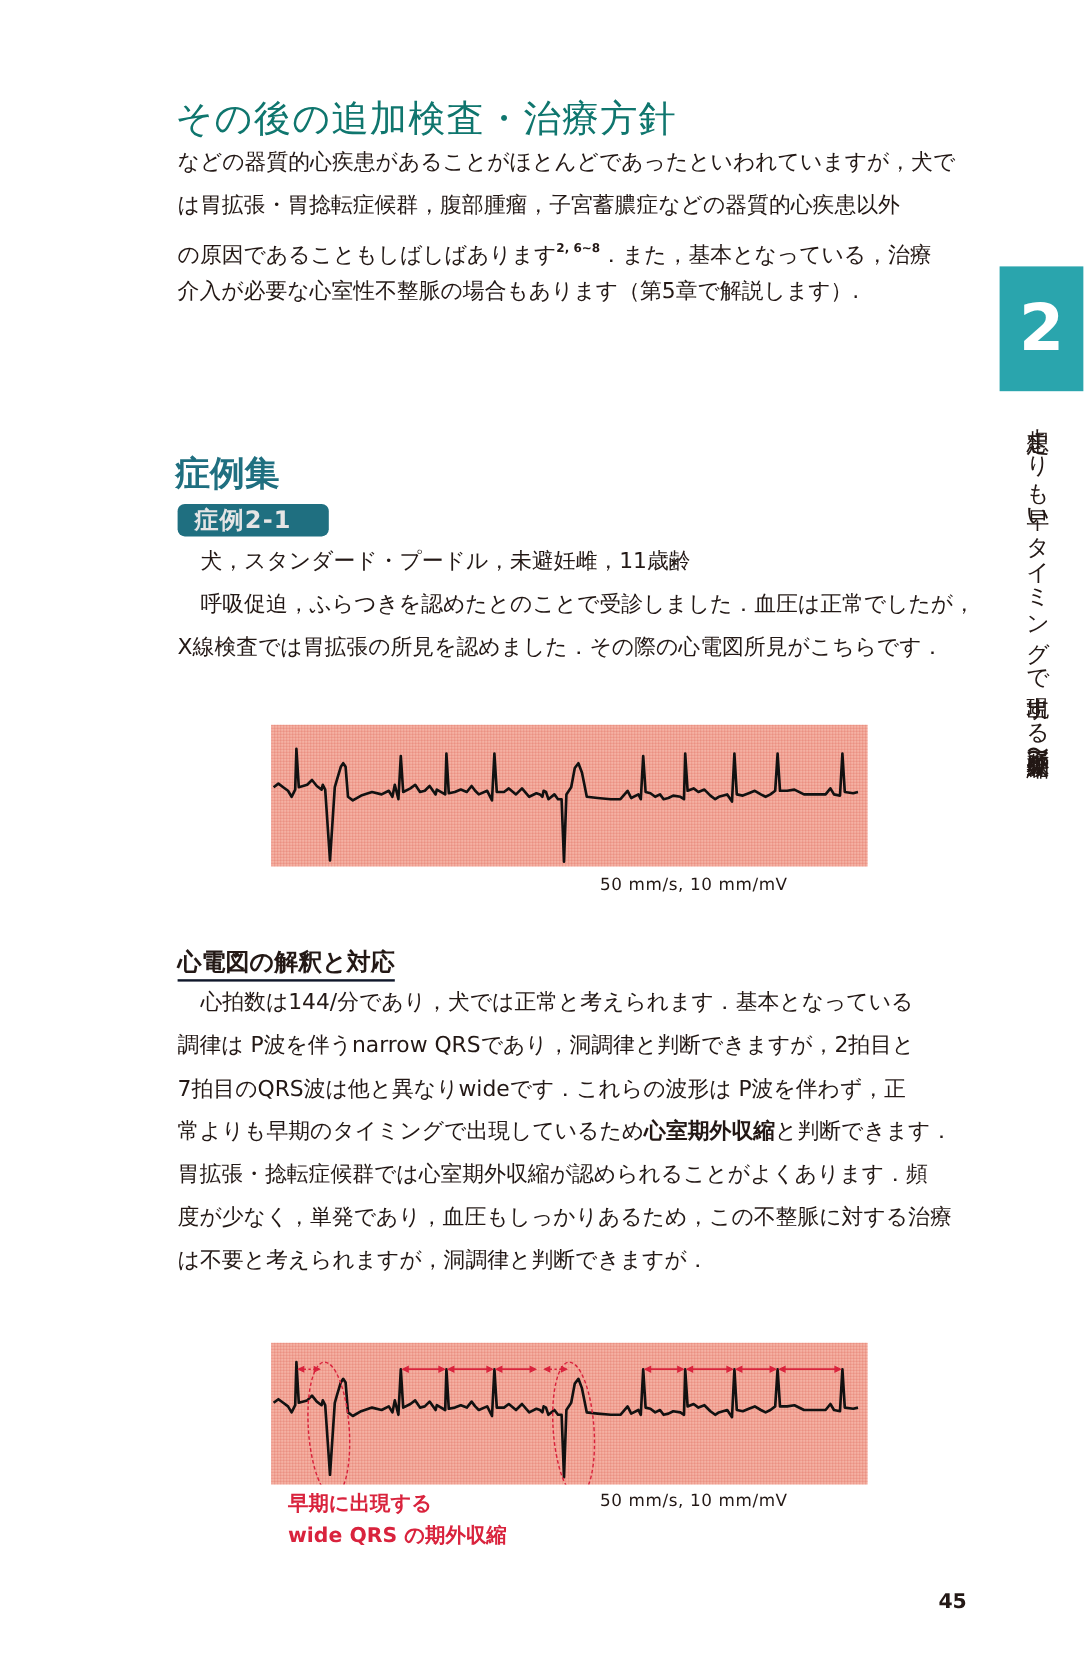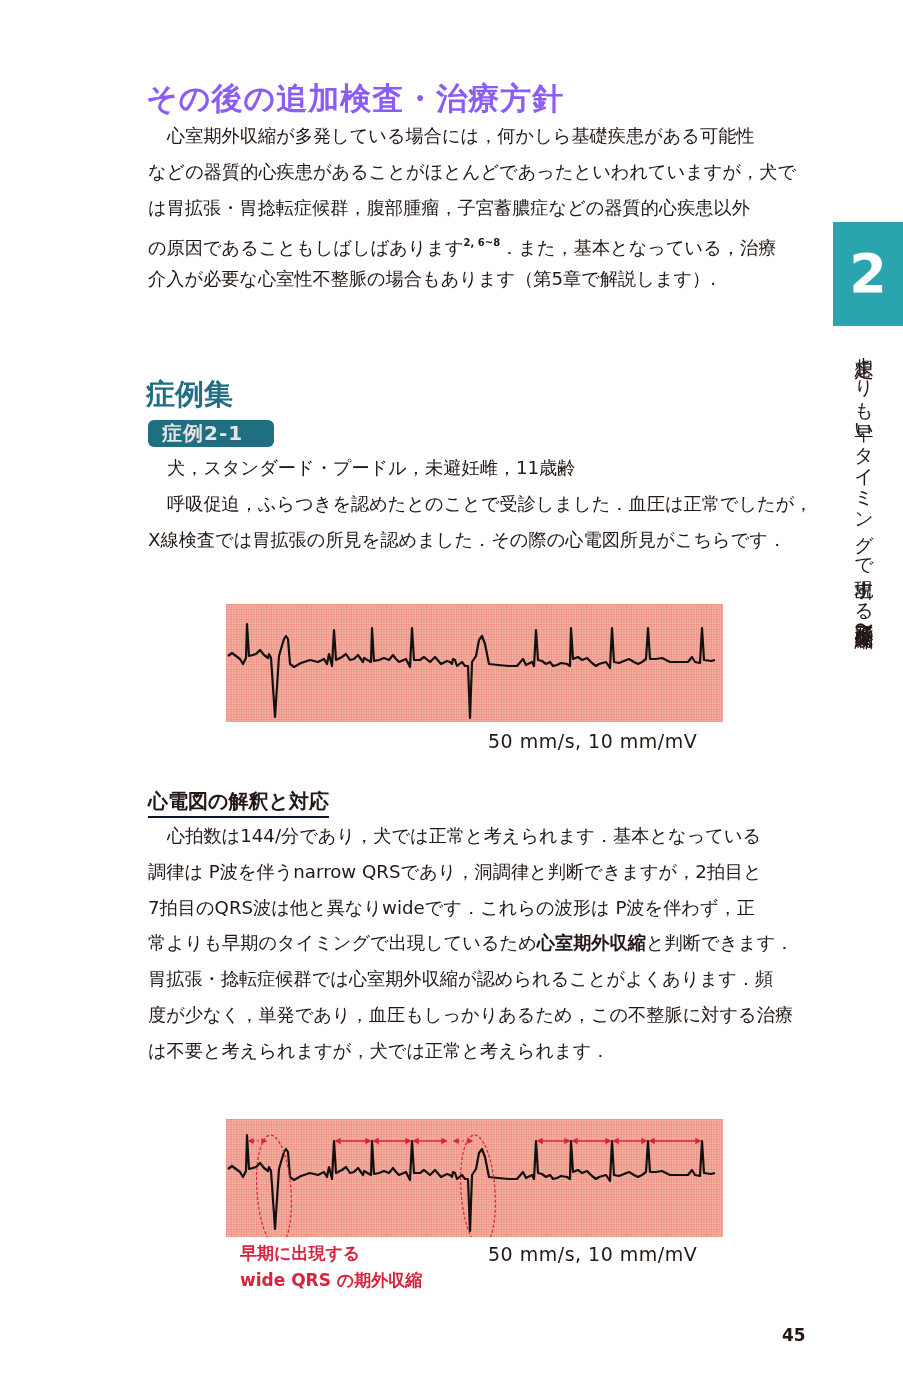--- a/index.html
+++ b/index.html
@@ -1,19 +1,19 @@
 <!DOCTYPE html>
 <html><head>
 <meta charset="utf-8">
 <style>
   * { margin: 0; padding: 0; box-sizing: border-box; }
   html, body { width: 903px; height: 1387px; background: #ffffff; overflow: hidden; }
   body { position: relative; font-family: "DejaVu Sans", "Liberation Sans", sans-serif; color: #231815; }
 
-  .h1 { position: absolute; left: 146px; top: 78px; font-size: 31px; font-weight: bold; color: #8b5cf6; letter-spacing: 1px; white-space: nowrap; }
+  .h1 { position: absolute; left: 146px; top: 78px; font-size: 31px; font-weight: normal; color: #0f766e; letter-spacing: 1px; white-space: nowrap; }
   .h2 { position: absolute; left: 146px; top: 375px; font-size: 29px; font-weight: bold; color: #1f6f80; }
   .badge { position: absolute; left: 148px; top: 420px; width: 126px; height: 27px; background: #1f6f80; border-radius: 6px; color: #e5e5e5; font-weight: bold; font-size: 20px; line-height: 27px; padding-left: 14px; letter-spacing: 1px; }
 
   .para { position: absolute; left: 148px; width: 660px; font-size: 18.2px; line-height: 35.8px; white-space: nowrap; }
   .para .line { display: block; height: 35.8px; }
   .indent { padding-left: 19px; }
   sup { font-size: 10px; font-weight: bold; vertical-align: 8px; }
   b.em { font-weight: bold; }
 
   .subhead { position: absolute; left: 148px; top: 788px; font-size: 20px; font-weight: bold; border-bottom: 2px solid #0f172a; padding-bottom: 1px; }
@@ -21,32 +21,31 @@
   .side-tab { position: absolute; left: 833px; top: 222px; width: 70px; height: 104px; background: #2aa5ad; color: #fff; font-weight: bold; font-size: 54px; text-align: center; line-height: 104px; }
   .side-title { position: absolute; left: 850px; top: 343px; width: 30px; writing-mode: vertical-rl; font-size: 19px; line-height: 30px; letter-spacing: 0.5px; color: #231815; white-space: nowrap; }
 
   .ecg { position: absolute; left: 226px; width: 497px; height: 118px;
     background-color: #f4b2a4;
     background-image:
       linear-gradient(to right, rgba(226,110,95,0.35) 1px, transparent 1px),
       linear-gradient(to bottom, rgba(226,110,95,0.35) 1px, transparent 1px);
     background-size: 2.5px 2.5px; }
   .ecg svg { position: absolute; left: 0; top: 0; }
-  .scale { position: absolute; left: 488px; font-size: 19px; letter-spacing: 0.5px; }
+  .scale { position: absolute; left: 500px; font-size: 14px; letter-spacing: 0.5px; }
 
   .callout { position: absolute; left: 240px; top: 1240px; color: #d9233d; font-size: 17px; line-height: 27px; font-weight: bold; }
   .page-num { position: absolute; left: 782px; top: 1325px; font-weight: bold; font-size: 17px; }
 </style>
 </head>
 <body>
 
 <div class="h1">その後の追加検査・治療方針</div>
 
 <div class="para" style="top:118px;">
-  <span class="line indent">心室期外収縮が多発している場合には，何かしら基礎疾患がある可能性</span>
   <span class="line">などの器質的心疾患があることがほとんどであったといわれていますが，犬で</span>
   <span class="line">は胃拡張・胃捻転症候群，腹部腫瘤，子宮蓄膿症などの器質的心疾患以外</span>
   <span class="line"><span>の原因であることもしばしばあります</span><sup>2, 6~8</sup><span>．また，基本となっている，治療</span></span>
   <span class="line">介入が必要な心室性不整脈の場合もあります（第5章で解説します）.</span>
 </div>
 
 <div class="h2">症例集</div>
 <div class="badge">症例2-1</div>
 
 <div class="para" style="top:450px;">
@@ -64,21 +63,21 @@
 
 <div class="subhead">心電図の解釈と対応</div>
 
 <div class="para" style="top:818px;">
   <span class="line indent">心拍数は144/分であり，犬では正常と考えられます．基本となっている</span>
   <span class="line">調律は P波を伴うnarrow QRSであり，洞調律と判断できますが，2拍目と</span>
   <span class="line">7拍目のQRS波は他と異なりwideです．これらの波形は P波を伴わず，正</span>
   <span class="line"><span>常よりも早期のタイミングで出現しているため</span><b class="em">心室期外収縮</b><span>と判断できます．</span></span>
   <span class="line">胃拡張・捻転症候群では心室期外収縮が認められることがよくあります．頻</span>
   <span class="line">度が少なく，単発であり，血圧もしっかりあるため，この不整脈に対する治療</span>
-  <span class="line">は不要と考えられますが，犬では正常と考えられます．</span>
+  <span class="line">は不要と考えられますが，洞調律と判断できますが．</span>
 </div>
 
 <div class="ecg" style="top:1119px;">
   <svg width="497" height="118" viewBox="0 0 497 118">
     <path fill="none" stroke="#111" stroke-width="2.2" stroke-linejoin="round" d="M2,50 L6,47 L10,50 L14,53 L17,58 L20,52 L21,16 L23,50 L30,48 L34,44 L38,49 L42,52 L43,48 L45,52 L49,110 L53,50 L55,43 L58,33 L60,30 L62,33 L64,58 L68,61 L75,57 L84,54 L92,56 L98,53 L101,58 L103,48 L106,60 L108,22 L110,54 L116,51 L120,48 L124,54 L128,53 L132,49 L137,56 L138,52 L145,56 L146,22 L148,55 L153,54 L158,52 L163,54 L167,49 L170,53 L173,56 L180,53 L184,61 L186,22 L188,54 L194,54 L198,51 L204,56 L209,51 L215,58 L221,55 L224,56 L226,58 L227,53 L229,54 L231,60 L236,56 L239,60 L242,60 L244,112 L246,56 L250,50 L253,34 L256,30 L259,38 L263,58 L272,59 L283,60 L291,60 L297,53 L300,59 L306,56 L308,60 L310,22 L312,54 L316,55 L320,58 L324,56 L327,60 L331,59 L335,57 L341,58 L344,60 L345,22 L347,53 L352,51 L356,54 L361,52 L366,57 L370,60 L373,58 L380,56 L384,62 L386,22 L388,56 L393,57 L398,55 L403,53 L408,56 L412,58 L416,56 L420,53 L422,22 L424,53 L430,53 L436,52 L444,56 L455,56 L462,56 L466,51 L469,56 L474,57 L476,22 L478,54 L485,55 L489,54"></path>
 
     <ellipse cx="48" cy="72" rx="17" ry="56" fill="none" stroke="#d9233d" stroke-width="1.2" stroke-dasharray="3,2" transform="rotate(-4 48 72)"></ellipse>
     <ellipse cx="252" cy="72" rx="17" ry="56" fill="none" stroke="#d9233d" stroke-width="1.2" stroke-dasharray="3,2" transform="rotate(-4 252 72)"></ellipse>
 
     <g stroke="#d9233d" stroke-width="1.2" fill="#d9233d">

